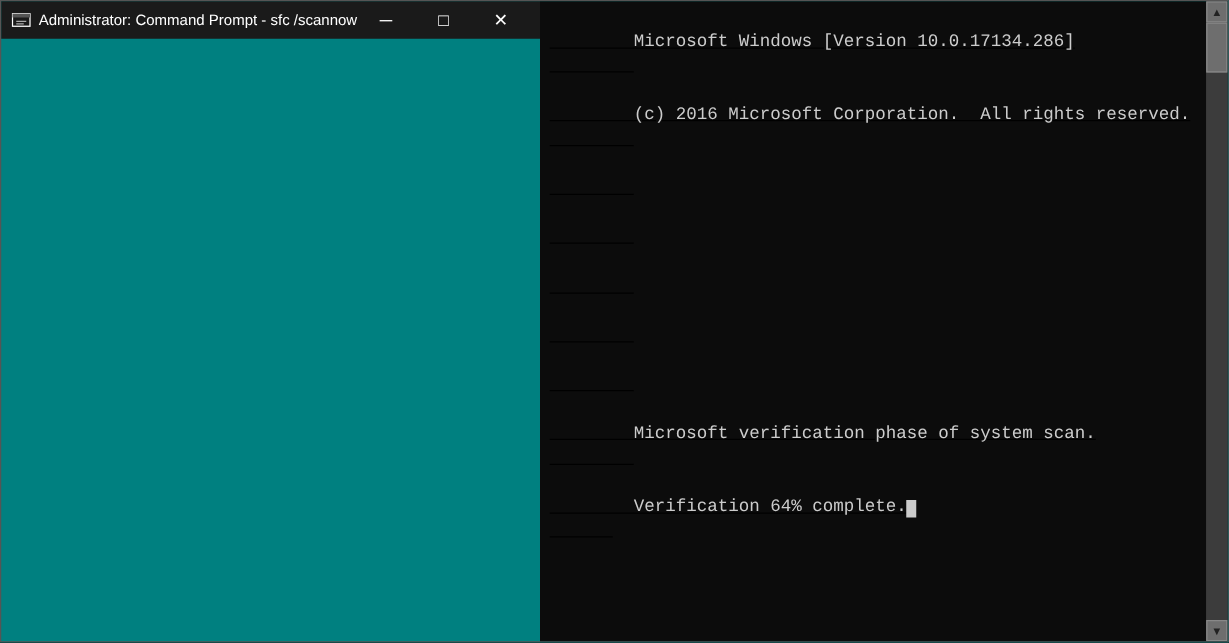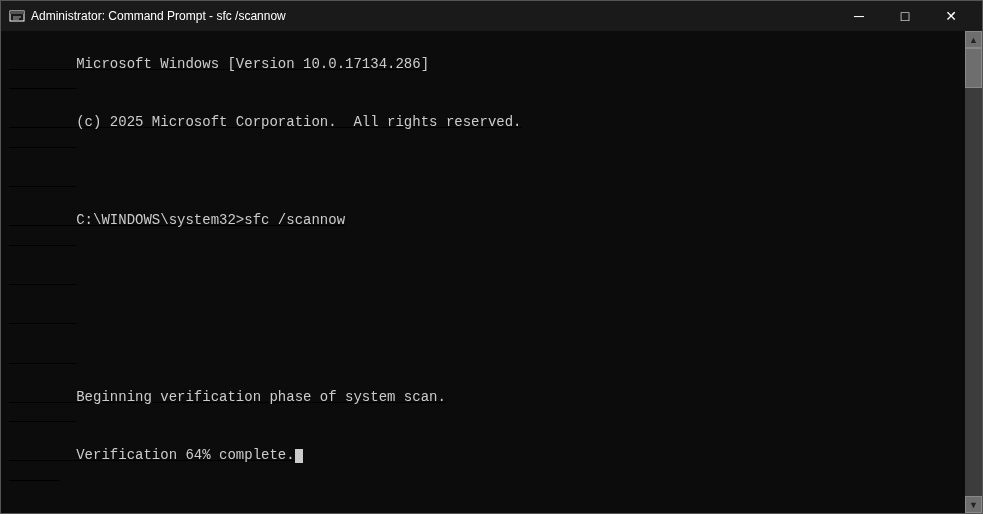--- a/index.html
+++ b/index.html
@@ -13,21 +13,21 @@
       height: 514px;
       background: #008080;
       font-family: 'Segoe UI', sans-serif;
       overflow: hidden;
     }
 
     .window {
       width: 983px;
       height: 514px;
       display: flex;
-      flex-direction: column;
+      flex-direction: row;
       border: 1px solid #555;
       box-shadow: 2px 2px 8px rgba(0,0,0,0.5);
     }
 
     .title-bar {
       background: #1a1a1a;
       height: 30px;
       display: flex;
       align-items: center;
       padding: 0 8px;
@@ -163,29 +163,28 @@
       <button class="title-bar-btn">□</button>
       <button class="title-bar-btn close">✕</button>
     </div>
   </div>
 
   <div class="terminal-container">
     <div class="terminal-content">
       <div class="terminal-text">
         <span>Microsoft Windows [Version 10.0.17134.286]</span>
         <br>
-        <span>(c) 2025 Microsoft Corporation.  All rights reserved.</span>
-        <br>
-        <br>
-        <span>C:\WINDOWS\system32&gt;sfc /scannow</span>
+        <span>(c) 2016 Microsoft Corporation.  All rights reserved.</span>
         <br>
         <br>
         <br>
         <br>
-        <span>Beginning verification phase of system scan.</span>
+        <br>
+        <br>
+        <span>Microsoft verification phase of system scan.</span>
         <br>
         <span><span>Verification 64% complete.</span><span class="cursor"></span></span>
       </div>
     </div>
     <div class="scrollbar">
       <div class="scrollbar-btn">▲</div>
       <div class="scrollbar-track">
         <div class="scrollbar-thumb"></div>
       </div>
       <div class="scrollbar-btn">▼</div>

